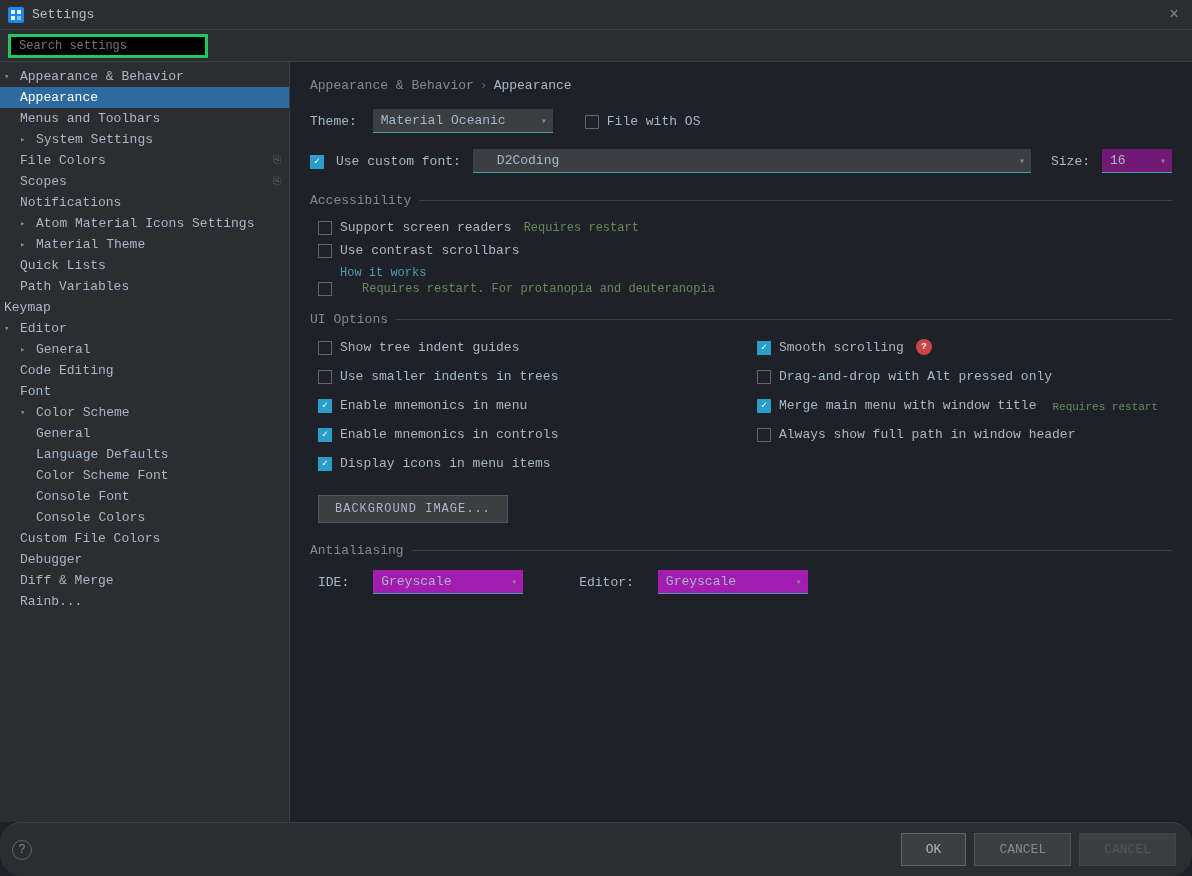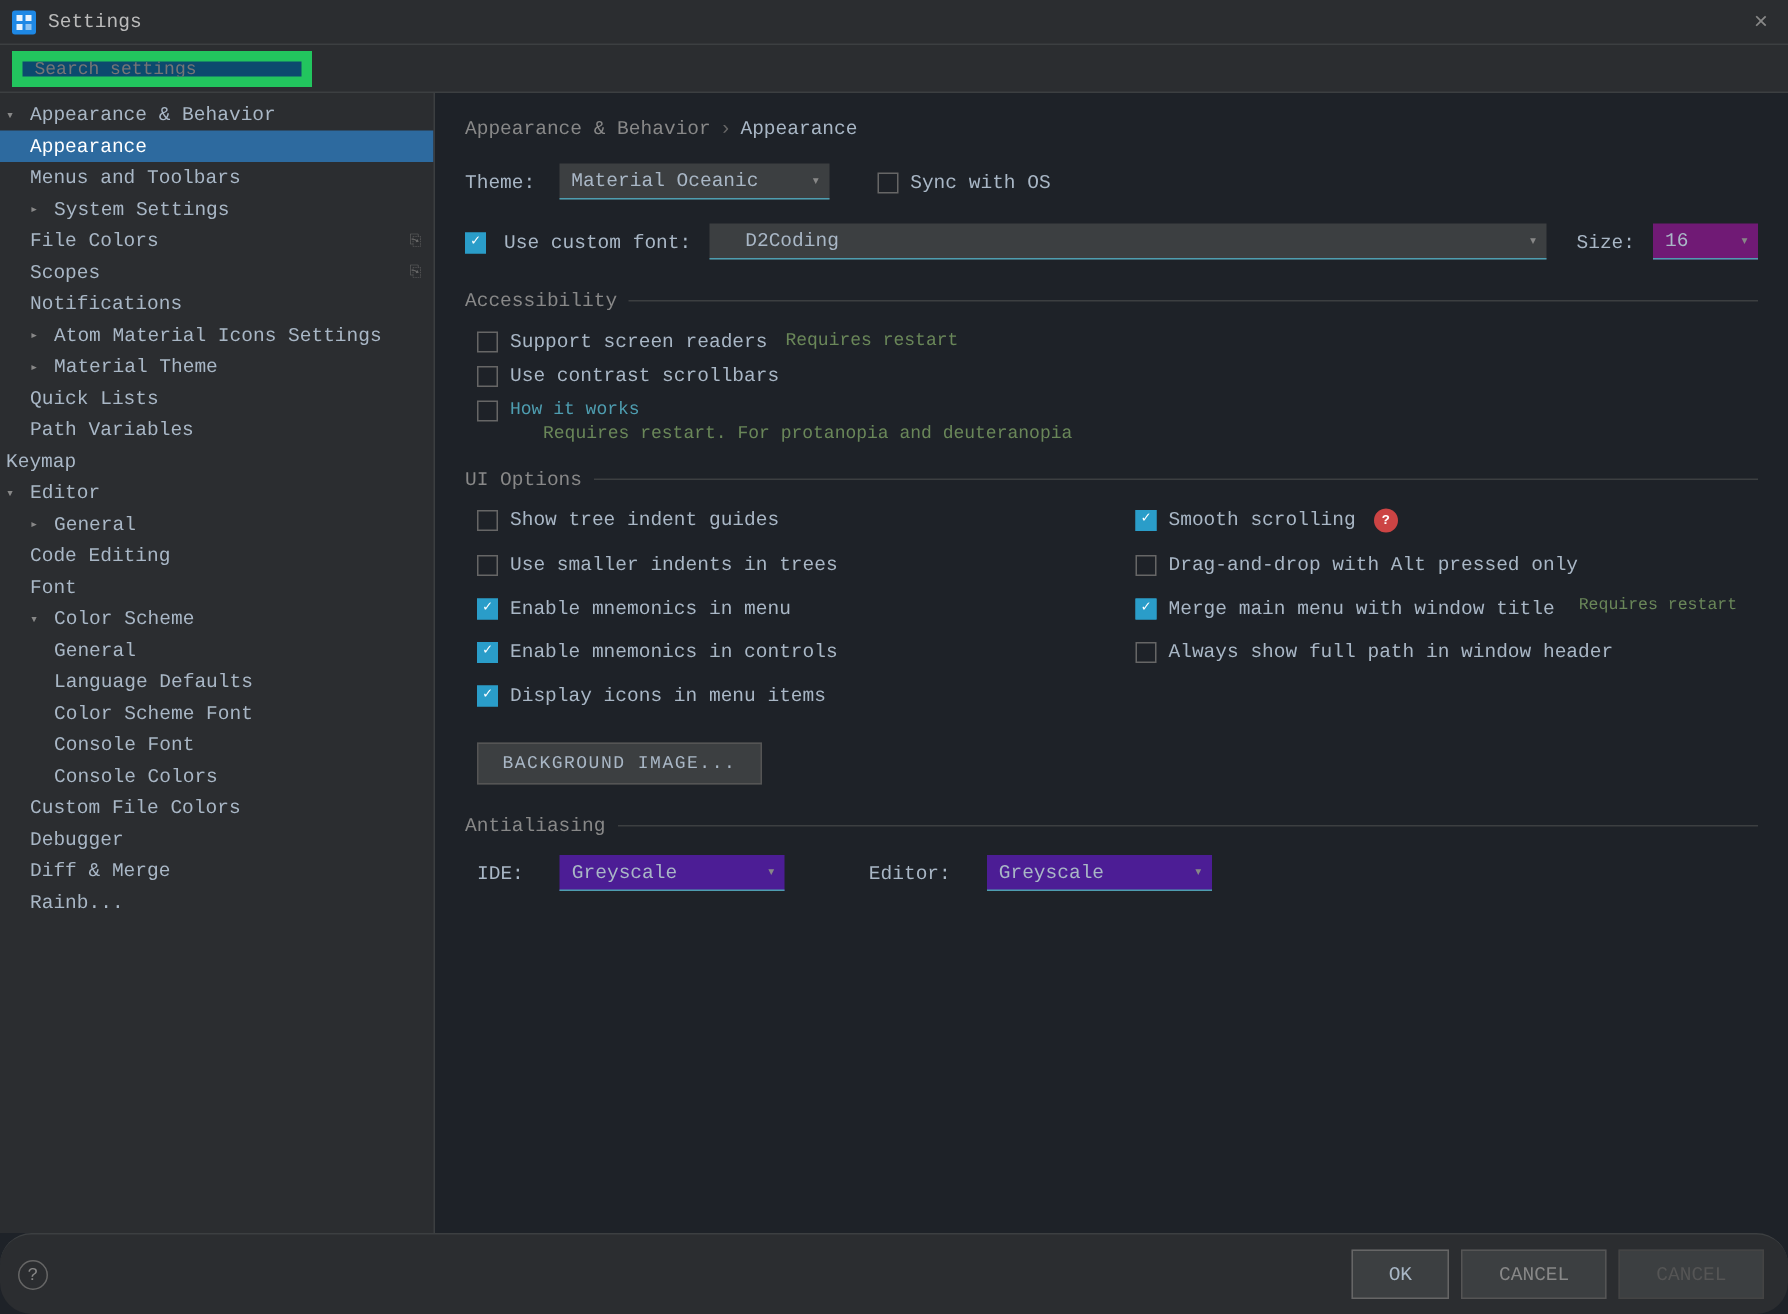--- a/index.html
+++ b/index.html
@@ -62,22 +62,22 @@
     .search-bar {
       background: #2b2d30;
       padding: 4px 8px;
       height: 32px;
       display: flex;
       align-items: center;
       border-bottom: 1px solid #3c3f41;
       flex-shrink: 0;
     }
     .search-input {
-      background: #0c4a6e;
-      border: 7px solid #22c55e;
+      background: #000000;
+      border: 3px solid #22c55e;
       color: #a9b7c6;
       padding: 2px 8px;
       font-size: 12px;
       font-family: inherit;
       width: 200px;
       height: 24px;
       outline: none;
     }
 
     
@@ -250,21 +250,21 @@
     .section-heading::after {
       content: '';
       flex: 1;
       height: 1px;
       background: #3c3f41;
     }
 
     
     .checkbox-row {
       display: flex;
-      align-items: flex-start;
+      align-items: flex-end;
       gap: 8px;
       margin-bottom: 8px;
       padding-left: 8px;
     }
 
     .cb {
       width: 14px;
       height: 14px;
       border: 1px solid #666;
       background: transparent;
@@ -336,21 +336,21 @@
     
     .antialiasing-row {
       display: flex;
       align-items: center;
       gap: 24px;
       margin-top: 8px;
       padding-left: 8px;
     }
     .aa-label { color: #a9b7c6; font-size: 13px; }
     .aa-select {
-      background: #4c1d95;
+      background: #a21caf;
       border: none;
       border-bottom: 1px solid #4e9db0;
       color: #a9b7c6;
       padding: 4px 28px 4px 8px;
       font-family: inherit;
       font-size: 13px;
       appearance: none;
       outline: none;
       cursor: pointer;
       min-width: 150px;
@@ -538,21 +538,21 @@
     <div class="theme-row">
       <span class="theme-label">Theme:</span>
       <div class="select-wrapper">
         <select class="theme-select">
           <option>Material Oceanic</option>
         </select>
         <span class="select-arrow">▾</span>
       </div>
       <div class="sync-row">
         <div class="cb"></div>
-        <span>Sync with OS</span>
+        <span>File with OS</span>
       </div>
     </div>
 
     
     <div class="font-row">
       <div class="cb checked"></div>
       <span>Use custom font:</span>
       <div class="select-wrapper" style="flex:1">
         <select class="font-select">
           <option>D2Coding</option>

